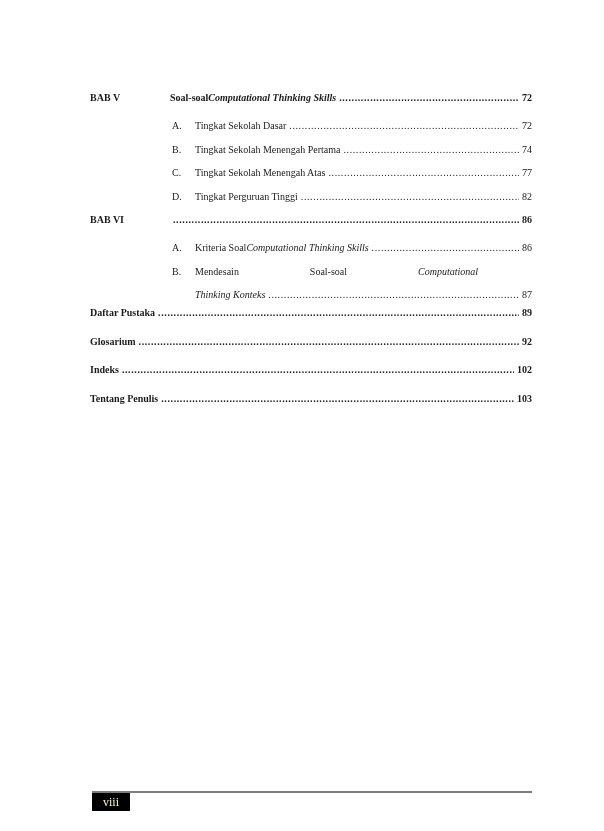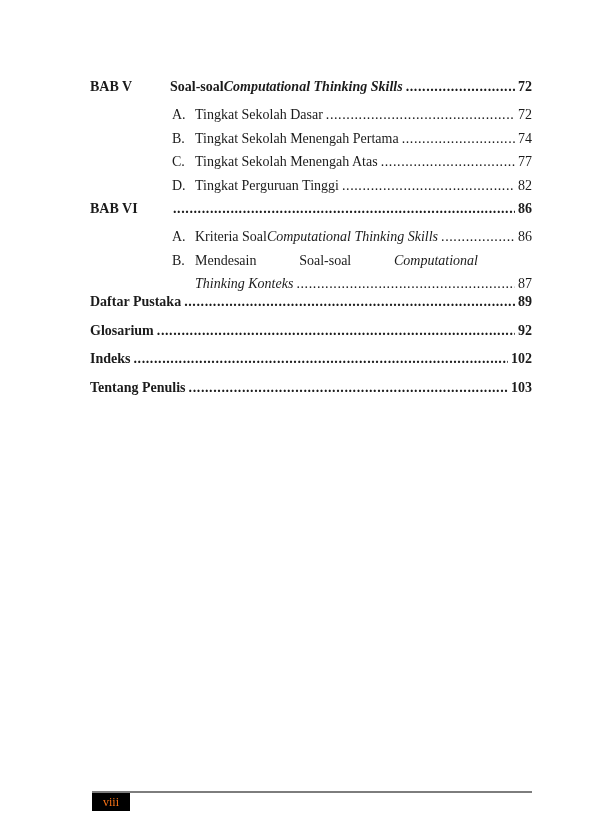--- a/index.html
+++ b/index.html
@@ -11,23 +11,23 @@
     position: relative;
     width: 604px;
     height: 831px;
     overflow: hidden;
     font-family: "Liberation Serif", "DejaVu Serif", serif;
     color: #1b1b1b;
   }
   .toc {
     position: absolute;
     left: 90px;
-    top: 75px;
+    top: 86px;
     width: 442px;
-    font-size: 14px;
+    font-size: 10px;
   }
   .row {
     display: flex;
     align-items: baseline;
     line-height: 23.4px;
   }
   .chapter { font-weight: 700; margin-bottom: 5px; }
   .label { flex: 0 0 80px; }
   .item { padding-left: 82px; }
   .letter { flex: 0 0 23px; }
@@ -62,21 +62,21 @@
     height: 2px;
     background: #7d7d7d;
   }
   .footer-badge {
     position: absolute;
     left: 92px;
     top: 793px;
     width: 38px;
     height: 18px;
     background: #000000;
-    color: #f97316;
+    color: #fef9c3;
     font-size: 12px;
     display: flex;
     align-items: center;
     justify-content: center;
   }
 </style>
 </head>
 <body>
 
 <div class="toc">

